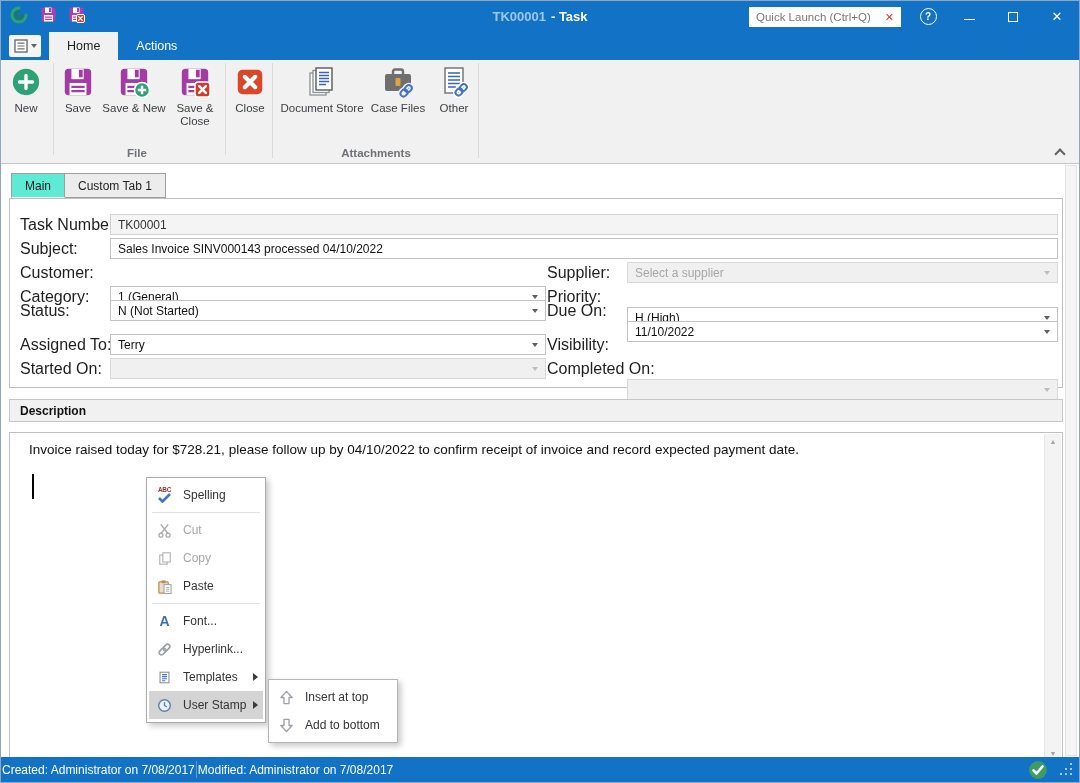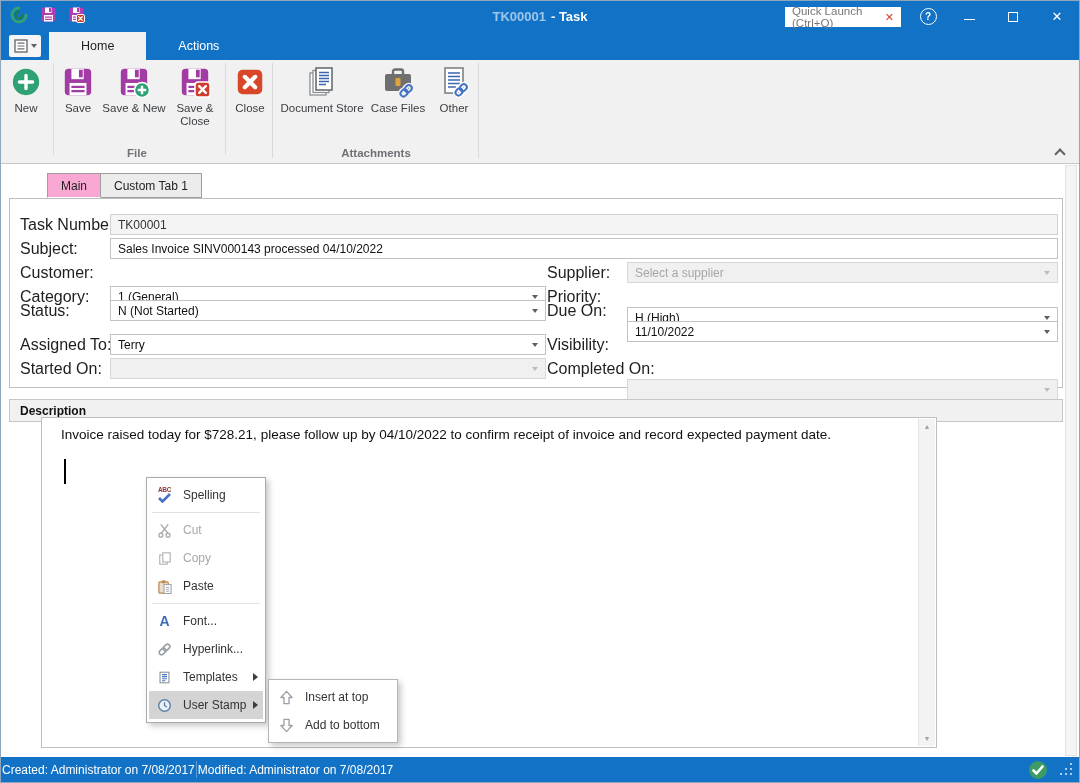--- a/index.html
+++ b/index.html
@@ -8,40 +8,40 @@
   .window { position:relative; width:1080px; height:783px; background:#fff; overflow:hidden;
             border:1px solid #8fa6bc; }
 
   
   .titlebar { position:absolute; top:0; left:0; right:0; height:31px; background:#1272c6; }
   .qat { position:absolute; left:8px; top:0; height:31px; display:flex; align-items:center; gap:11px; }
   .window-title { position:absolute; left:0; right:0; top:0; height:31px; display:flex;
                   align-items:center; justify-content:center; font-size:13px; font-weight:bold;
                   color:#fff; pointer-events:none; }
   .window-title .tid { color:#9dc6eb; margin-right:5px; }
-  .quick-launch { position:absolute; right:178px; top:6px; width:116px; height:20px; background:#fff;
+  .quick-launch { position:absolute; right:178px; top:6px; width:152px; height:20px; background:#fff;
                   display:flex; align-items:center; padding:0 7px; font-size:11.5px; color:#777; }
   .ql-x { margin-left:auto; color:#d4402e; font-weight:bold; font-size:11px; cursor:default; }
   .win-controls { position:absolute; right:0; top:0; height:31px; display:flex; align-items:center; }
   .wc-btn { width:44px; height:31px; display:flex; align-items:center; justify-content:center;
             color:#fff; font-size:13px; }
   .wc-help { width:38px; }
   .help-circle { width:17px; height:17px; border:1.4px solid #fff; border-radius:50%;
                  display:flex; align-items:center; justify-content:center; font-size:10px; font-weight:bold; }
   .wc-max span { display:block; width:10px; height:10px; border:1.6px solid #fff; }
   .wc-min span { display:block; width:11px; height:0; border-top:1.8px solid #fff; margin-top:6px; }
 
   
   .ribbon-tabs { position:absolute; top:31px; left:0; right:0; height:28px; background:#1272c6;
                  display:flex; align-items:stretch; }
   .app-button { width:32px; height:22px; margin:3px 8px 3px 8px; background:#f5f5f5; border-radius:2px;
                 display:flex; align-items:center; justify-content:center; gap:3px; }
   .app-caret { width:0; height:0; border-left:3.5px solid transparent; border-right:3.5px solid transparent;
                border-top:4px solid #5f6368; }
-  .rtab { padding:0 32px; display:flex; align-items:center; font-size:12.5px; color:#fff; }
+  .rtab { padding:0 18px; display:flex; align-items:center; font-size:12.5px; color:#fff; }
   .rtab.active { background:#f1f1f1; color:#1f1f1f; }
 
   
   .ribbon { position:absolute; top:59px; left:0; right:0; height:104px; background:#f1f1f1;
             border-bottom:1px solid #c6c6c6; }
   .rgroup { position:absolute; top:0; bottom:0; }
   .rgroup-sep { position:absolute; top:3px; bottom:5px; width:1px; background:#d9d9d9; }
   .vsep { position:absolute; top:3px; height:92px; width:1px; background:#dcdcdc; }
   .rbtn { position:absolute; top:4px; display:flex; flex-direction:column; align-items:center;
           font-size:11.5px; color:#3b3e42; text-align:center; line-height:1.15; }
@@ -55,21 +55,21 @@
                  border-top:2px solid #5f6368; border-right:2px solid #5f6368; transform:rotate(-45deg); }
 
   
   .content { position:absolute; top:164px; left:0; right:0; bottom:25px; background:#fff; }
   .side-strip { position:absolute; top:0; bottom:1px; right:2px; width:12px; background:#f5f5f5;
                 border:1px solid #e2e2e2; }
 
   .doc-tabs { position:absolute; top:8px; left:10px; display:flex; z-index:3; }
   .dtab { height:25px; padding:0 13px; font-size:12px; color:#222; display:flex; align-items:center;
           border:1px solid #9e9e9e; background:#ececec; margin-right:-1px; }
-  .dtab.active { background:#f9a8d4; border-bottom:1px solid #fff; position:relative; z-index:4;margin-left:36px; }
+  .dtab.active { background:#5eead4; border-bottom:1px solid #fff; position:relative; z-index:4; }
 
   .fields-box { position:absolute; top:33px; left:8px; width:1054px; height:190px;
                 border:1px solid #bfbfbf; background:#fff; }
   .frow { position:absolute; left:0; right:0; height:21px; }
   .flabel { position:absolute; left:10px; top:0; height:21px; line-height:21px; font-size:16px; color:#1e1e1e; }
   .flabel.right-col { left:537px; }
   .field { position:absolute; top:0; height:21px; border:1px solid #c2c2c2; background:#fff;
            font-size:12px; color:#111; display:flex; align-items:center; padding:0 7px; }
   .field.fullw { left:100px; width:948px; }
   .field.leftw { left:100px; width:436px; }
@@ -79,22 +79,22 @@
   .combo .arrow { position:absolute; right:7px; top:8px; width:0; height:0;
                   border-left:3.5px solid transparent; border-right:3.5px solid transparent;
                   border-top:4.5px solid #5b5f66; }
   .field.disabled { background:#f0f0f0; border-color:#d8d8d8; }
   .field.disabled .arrow { border-top-color:#bcbcbc; }
   .placeholder { color:#a6a6a6; }
 
   .desc-header { position:absolute; top:234px; left:8px; width:1054px; height:23px; background:#f1f1f1;
                  border:1px solid #c6c6c6; display:flex; align-items:center; padding-left:10px;
                  font-size:12px; font-weight:bold; color:#111; }
-  .desc-box { position:absolute; top:252px; left:8px; width:896px; height:331px; border:1px solid #bfbfbf;
-              background:#fff;margin-left:32px; }
+  .desc-box { position:absolute; top:267px; left:8px; width:1054px; height:331px; border:1px solid #bfbfbf;
+              background:#fff; }
   .desc-text { position:absolute; left:19px; top:9px; right:40px; font-size:13.5px; color:#101010; }
   .caret-bar { position:absolute; left:22px; top:41px; width:1.5px; height:25px; background:#000; }
   .desc-scroll { position:absolute; top:1px; bottom:1px; right:1px; width:17px; background:#f3f3f3;
                  border-left:1px solid #e4e4e4; }
   .ds-arrow { position:absolute; left:0; right:0; text-align:center; font-size:7px; color:#a2a2a2; }
   .ds-up { top:4px; } .ds-down { bottom:4px; }
 
   
   .ctx-menu { position:absolute; left:145px; top:476px; width:120px; background:#fff;
               border:1px solid #ababab; box-shadow:3px 3px 6px rgba(0,0,0,0.22); padding:3px 2px; z-index:20; }

